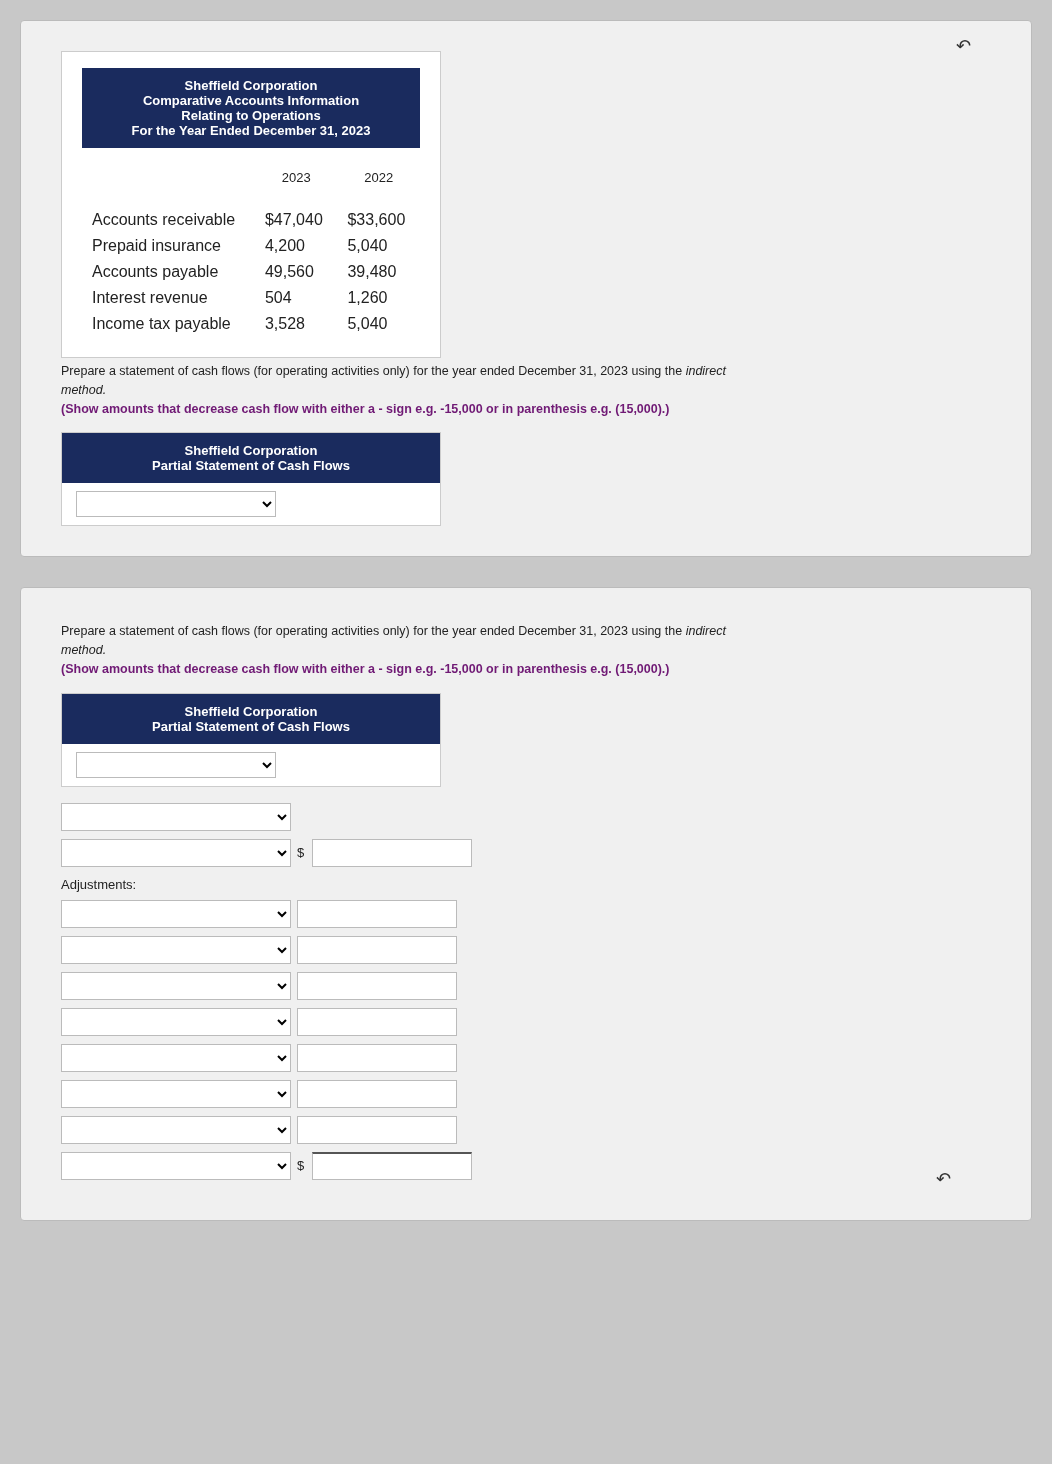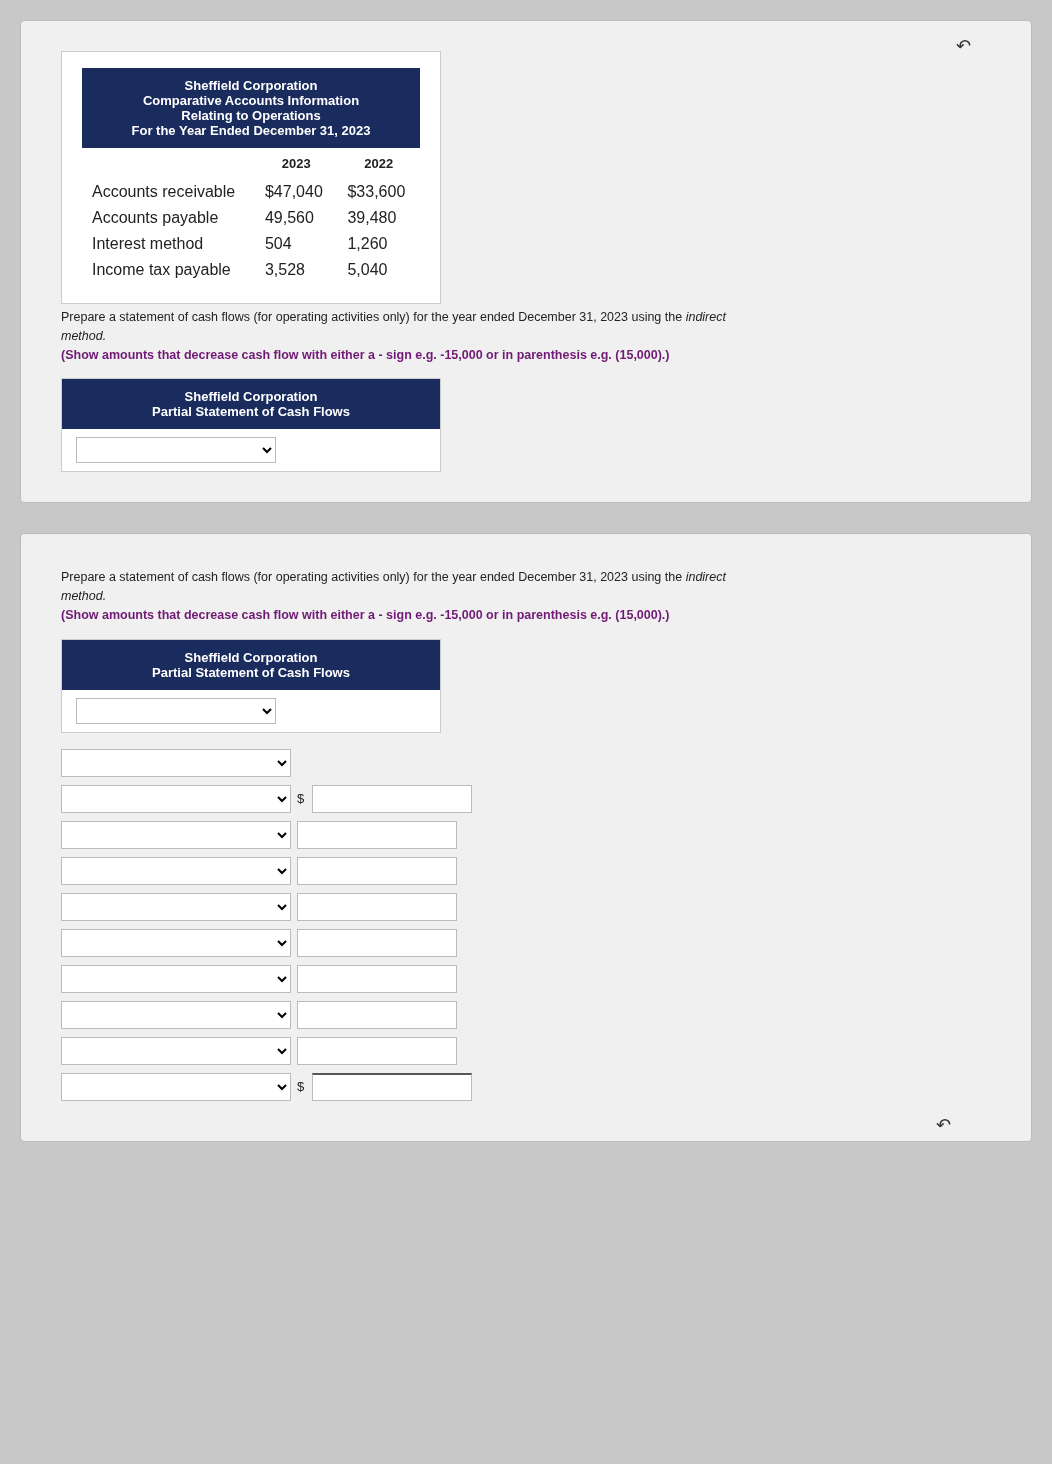--- a/index.html
+++ b/index.html
@@ -50,22 +50,22 @@
     }
 
     .account-table {
       width: 100%;
       border-collapse: collapse;
       margin-top: 0;
     }
 
     .account-table thead tr th {
       text-align: center;
-      padding: 8px 10px;
-      font-weight: bold;
+      padding: 22px 10px;
+      font-weight: normal;
       font-size: 13px;
       border: none;
     }
 
     .account-table tbody tr td {
       padding: 4px 10px;
       font-size: 16px;
     }
 
     .account-table tbody tr td:first-child {
@@ -234,26 +234,31 @@
             <th>2022</th>
           </tr>
         </thead>
         <tbody id="account-table-body">
         <tr>
       <td>Accounts receivable</td>
       <td>$47,040</td>
       <td>$33,600</td>
     </tr>
             <tr>
+      <td>Prepaid insurance</td>
+      <td>4,200</td>
+      <td>5,040</td>
+    </tr>
+            <tr>
       <td>Accounts payable</td>
       <td>49,560</td>
       <td>39,480</td>
     </tr>
             <tr>
-      <td>Interest method</td>
+      <td>Interest revenue</td>
       <td>504</td>
       <td>1,260</td>
     </tr>
             <tr>
       <td>Income tax payable</td>
       <td>3,528</td>
       <td>5,040</td>
     </tr>
           </tbody>
       </table>
@@ -305,20 +310,21 @@
       <div class="form-row">
         <select class="form-select"><option value=""></option></select>
       </div>
 
       <div class="form-row">
         <select class="form-select"><option value=""></option></select>
         <span class="dollar-label">$</span>
         <input class="form-input" type="text" value="" style="">
       </div>
 
+      <div class="adjustments-label">Adjustments:</div>
 
       <div class="adj-rows">
         <div class="adj-row">
           <select class="form-select"><option value=""></option></select>
           <input class="form-input" type="text" value="" style="">
         </div>
         <div class="adj-row">
           <select class="form-select"><option value=""></option></select>
           <input class="form-input" type="text" value="" style="">
         </div>

